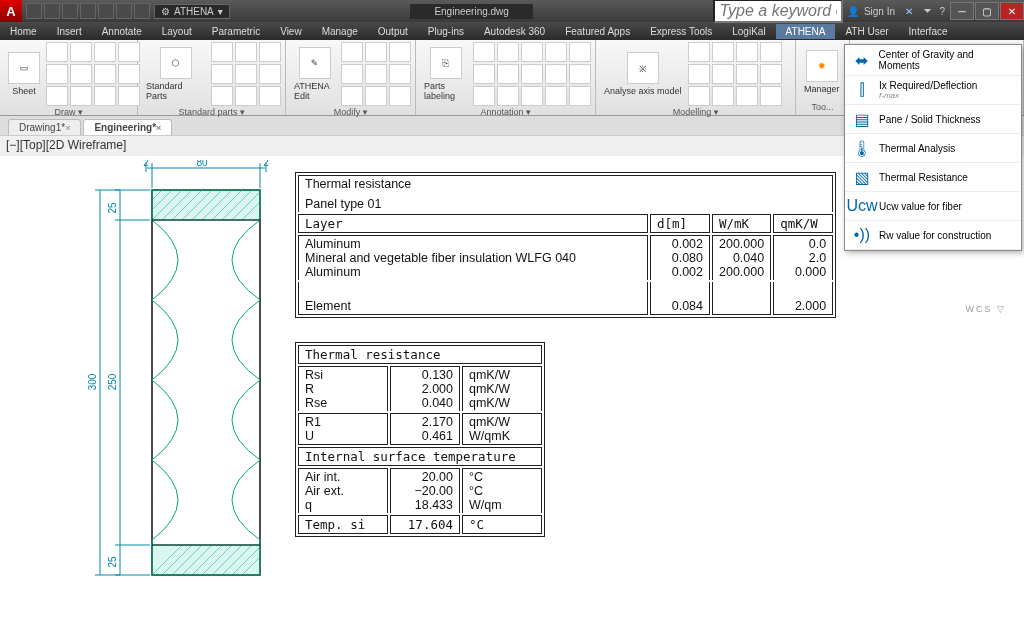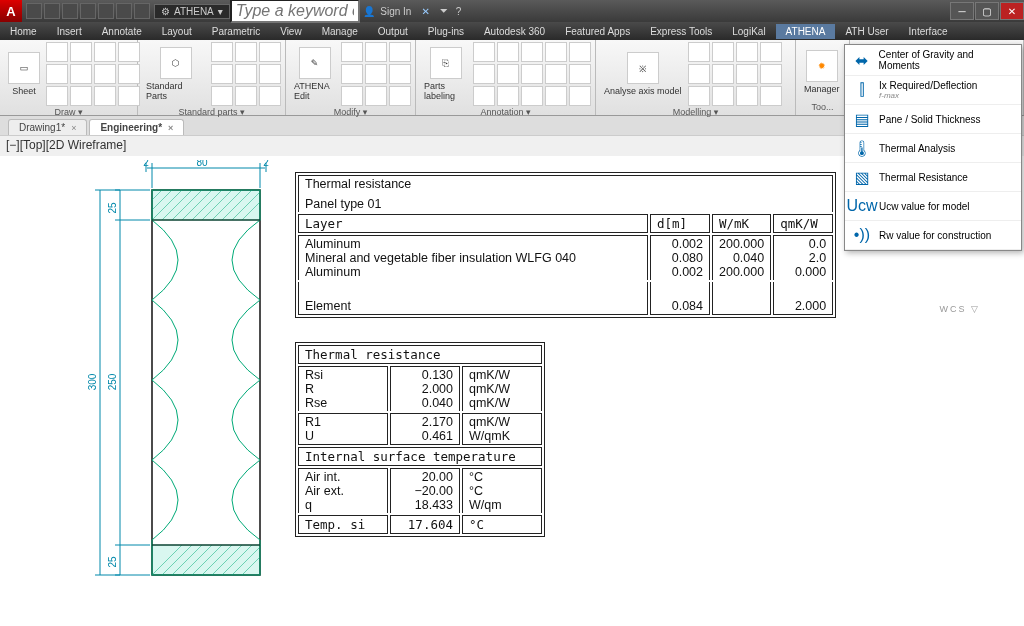--- a/index.html
+++ b/index.html
@@ -31,21 +31,21 @@
 .panel-title { font-size: 9px; color: #555; text-align: center; padding: 1px 0; }
 .ribbon-big { display:flex; flex-direction:column; align-items:center; gap:2px; font-size:9px; color:#333; padding: 2px 4px;}
 .ribbon-big .icon-box { width:32px; height:32px; background:#fff; border:1px solid #ccc; display:flex; align-items:center; justify-content:center;}
 .icon-grid { display: grid; grid-template-columns: repeat(3, 22px); gap: 2px; }
 .icon-grid.g4 { grid-template-columns: repeat(4, 22px); }
 .icon-grid.g5 { grid-template-columns: repeat(5, 22px); }
 .small-icon { width: 22px; height: 20px; background: #fff; border: 1px solid #ccc; }
 
 
 .doctabs { height: 20px; background: #ddd; border-bottom:1px solid #ccc; display: flex; align-items: flex-end; padding-left: 8px; font-size: 10px;}
-.doctab { background: #eee; border: 1px solid #bbb; border-bottom:none; border-radius: 3px 3px 0 0; padding: 2px 10px; margin-right: 2px; color:#444; display:flex; gap:6px; align-items:center;}
+.doctab { background: #eee; border: 1px solid #bbb; border-bottom:none; border-radius: 3px 3px 0 0; padding: 2px 10px; margin-right: 2px; color:#444; display:flex; gap:0; align-items:center;}
 .doctab.active { background:#fff; font-weight:bold;}
 .doctab .x { color:#888; font-size:9px;}
 
 .status-line { font-size: 12px; padding: 2px 6px; color:#333;}
 
 .canvas { position: absolute; left:0; top: 156px; right:0; bottom:0; background: #fff; overflow:hidden;}
 .dim-text { font-size: 10px; fill:#08a; font-family: sans-serif;}
 
 
 .thermal-table { position:absolute; left: 295px; top: 16px; border: 1px solid #222; }
@@ -57,21 +57,21 @@
 .sub-table td { border: 1px solid #222; padding: 1px 6px; font-family: 'Lucida Console', monospace; font-size: 12.5px; color:#111;}
 .sub-table .hdr { font-weight: normal; text-align:left;}
 .sub-table .num { text-align:right;}
 
 
 .flyout { position: absolute; right: 2px; top: 44px; width: 178px; background:#fff; border:1px solid #888; box-shadow: 2px 2px 6px rgba(0,0,0,.3); z-index:100; font-size:10px;}
 .flyout-item { display:flex; align-items:center; gap:6px; padding:4px 6px; border-bottom:1px solid #eee;}
 .flyout-icon { width:22px; height:20px; display:flex; align-items:center; justify-content:center; font-size:16px; color:#0066aa;}
 .flyout-sub { font-size:8px; color:#888; font-style:italic;}
 
-.wcs { position: absolute; right: 44px; top: 148px; font-size: 9px; color:#999; letter-spacing:2px;}
+.wcs { position: absolute; right: 18px; top: 148px; font-size: 9px; color:#999; letter-spacing:2px;}
 
 
 .insul { fill:#0c9; fill-opacity:.15; stroke:#0a7; stroke-width:1;}
 .xhatch { stroke:#0a7; stroke-width:.5;}
 </style>
 </head>
 <body>
 
 <div class="titlebar">
   <div class="app-icon">A</div>
@@ -81,20 +81,23 @@
     <div class="qat-btn"></div>
     <div class="qat-btn"></div>
     <div class="qat-btn"></div>
     <div class="qat-btn"></div>
     <div class="qat-btn"></div>
   </div>
   <div class="workspace-dd">
     <span>⚙</span>
     <span>ATHENA</span>
     <span>▾</span>
+  </div>
+  <div class="title-center">
+    <div class="doc-title">Engineering.dwg</div>
   </div>
   <input class="search-box" placeholder="Type a keyword or phrase" style="">
   <div class="signin">
     <span>👤</span>
     <span>Sign In</span>
   </div>
   <span style="padding:0 6px; color:#9cf;">✕</span>
   <span style="padding:0 4px;">⏷</span>
   <span style="padding:0 4px;">?</span>
   <div class="win-controls">
@@ -283,21 +286,21 @@
     </div>
     <div class="flyout-item">
       <div class="flyout-icon">▧</div>
       <div>
         <div>Thermal Resistance</div>
       </div>
     </div>
     <div class="flyout-item">
       <div class="flyout-icon">Ucw</div>
       <div>
-        <div>Ucw value for model</div>
+        <div>Ucw value for fiber</div>
       </div>
     </div>
     <div class="flyout-item">
       <div class="flyout-icon">•))</div>
       <div>
         <div>Rw value for construction</div>
       </div>
     </div>
   </div>
 

